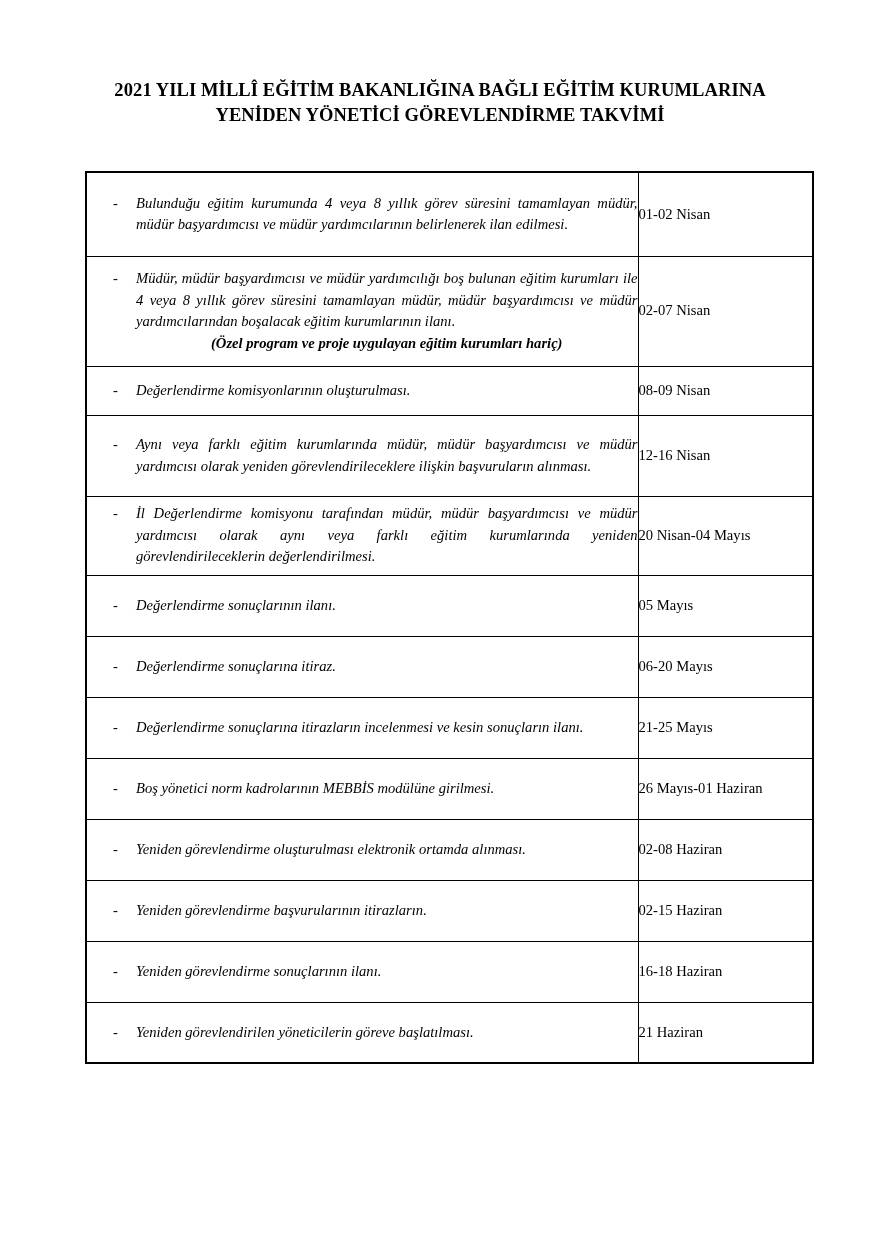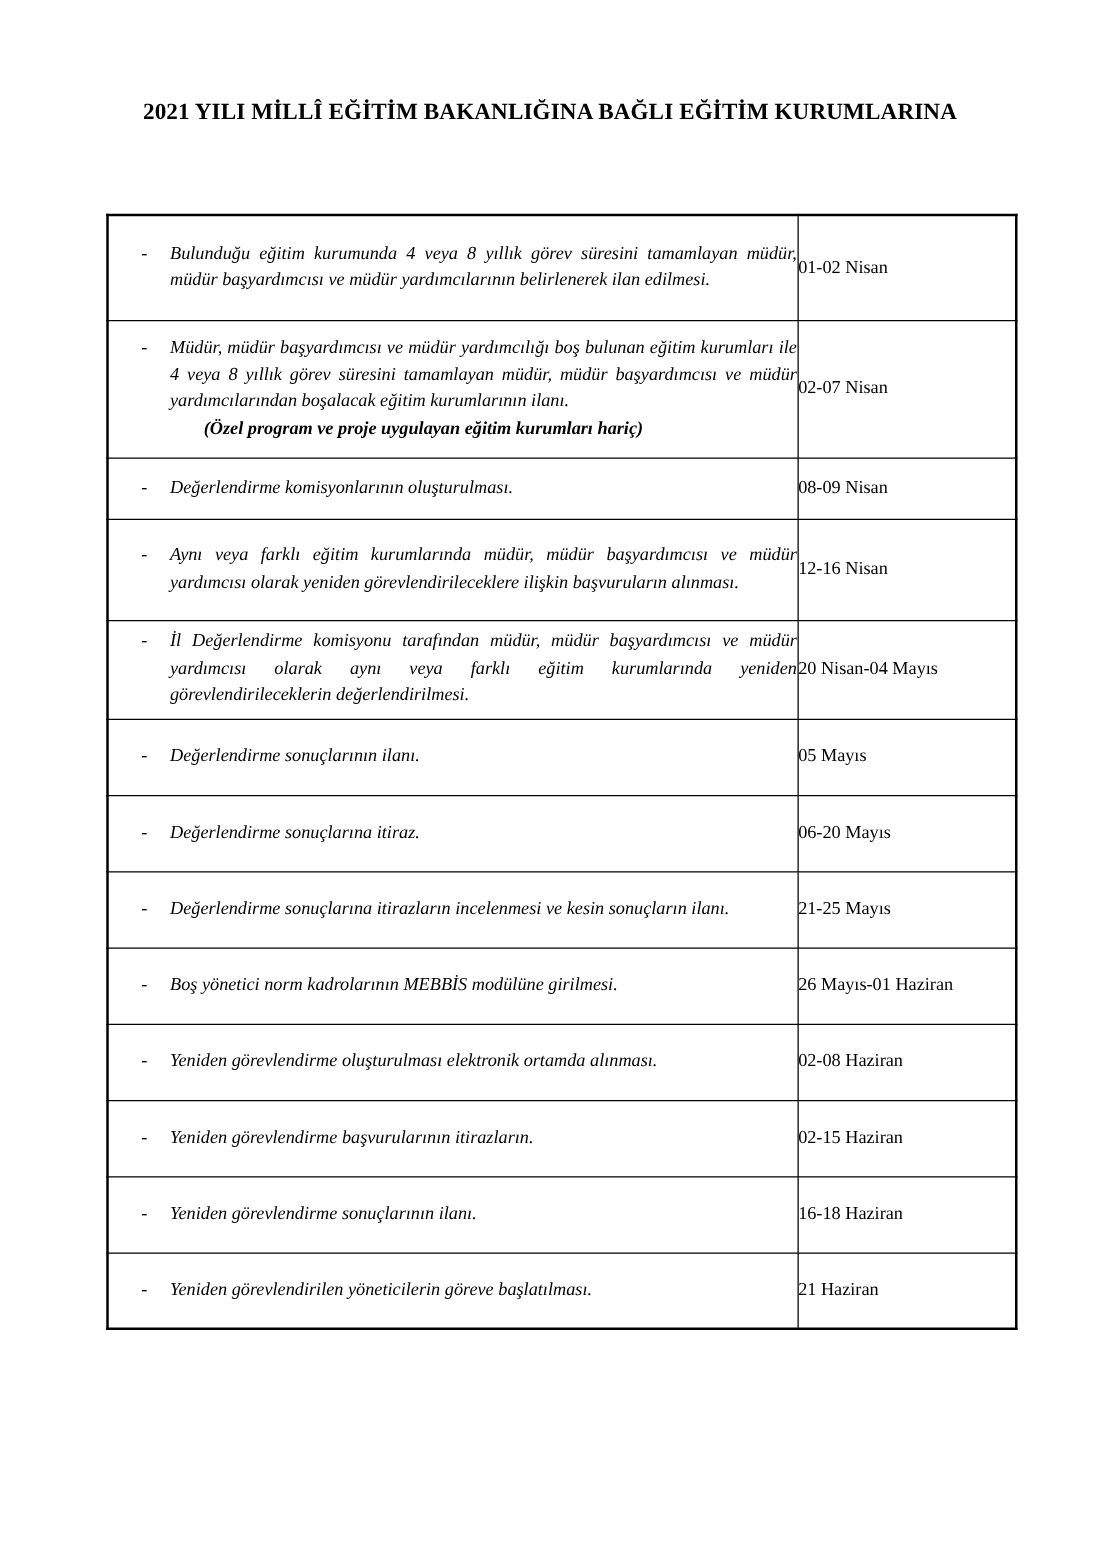--- a/index.html
+++ b/index.html
@@ -80,22 +80,21 @@
     flex: 1 1 auto;
     text-align: justify;
     text-justify: inter-word;
     line-height: 21.5px;
     hyphens: none;
     font-style: italic;
   }
   .task-text .note {
     display: block;
     font-weight: bold;
-    text-align: left;
-    margin-left: 27px;
+    text-align: center;
   }
 
   .date-cell {
     text-align: left;
     padding: 9px 4px;
     line-height: 21.5px;
     white-space: nowrap;
   }
 
   .row-h1 { height: 84px; }
@@ -105,20 +104,21 @@
   .row-h5 { height: 79px; }
   .row-h6 { height: 61px; }
 </style>
 </head>
 <body>
 
 <div class="page">
 
   <div class="doc-title">
     <span class="line">2021 YILI MİLLÎ EĞİTİM BAKANLIĞINA BAĞLI EĞİTİM KURUMLARINA</span>
+    <span class="line">YENİDEN YÖNETİCİ GÖREVLENDİRME TAKVİMİ</span>
   </div>
 
   <table class="calendar-table">
     <colgroup>
       <col class="col-task">
       <col class="col-date">
     </colgroup>
     <tbody>
 
       <tr class="row-h1">

